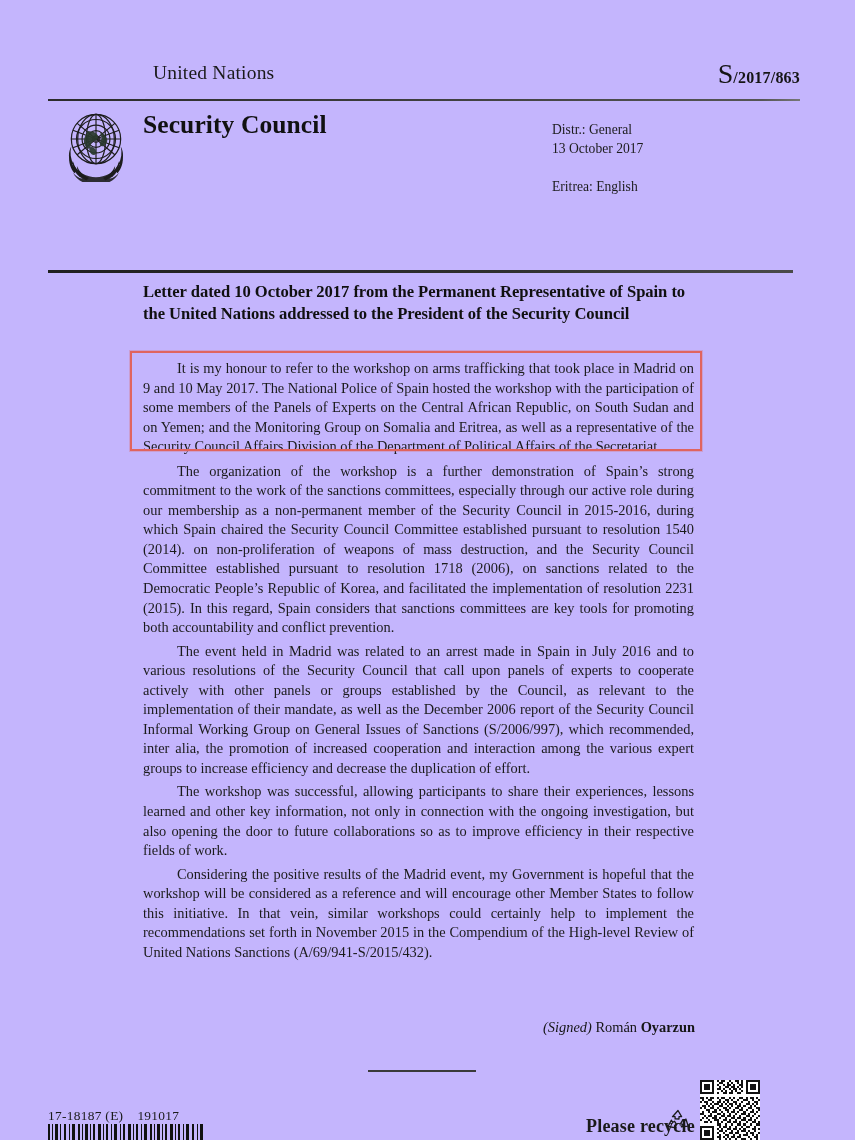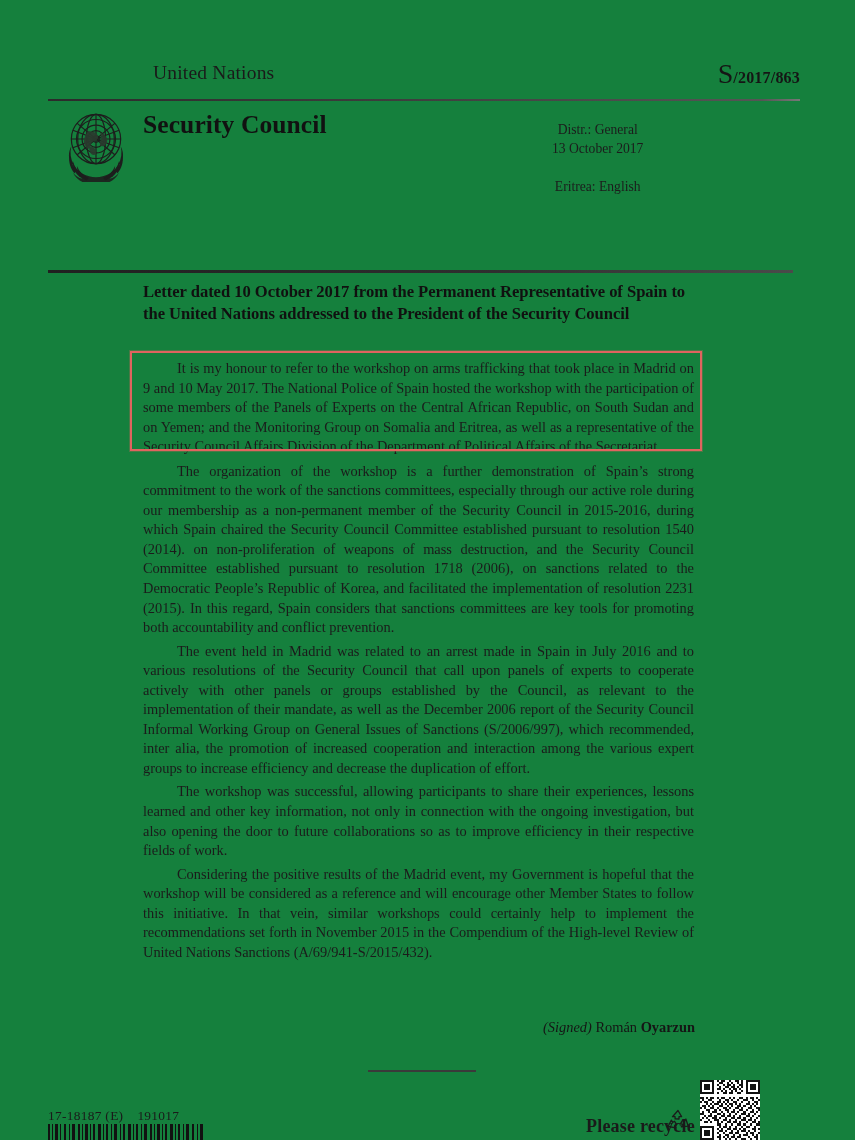--- a/index.html
+++ b/index.html
@@ -13,21 +13,21 @@
     position: relative;
     overflow: hidden;
     font-family: "Liberation Serif", "DejaVu Serif", serif;
     color: #151515;
     -webkit-font-smoothing: antialiased;
   }
 
   .page {
     position: absolute;
     inset: 0;
-    background: #15803d;
+    background: #c4b5fd;
   }
 
   
   .masthead {
     position: absolute;
     left: 48px;
     top: 62px;
     width: 752px;
   }
   .org-name {
@@ -82,21 +82,20 @@
     color: #111;
   }
 
   .distr-block {
     position: absolute;
     left: 552px;
     top: 120px;
     font-size: 13.6px;
     line-height: 19px;
     color: #1c1c1c;
-    text-align: center;
   }
   .distr-block .orig {
     margin-top: 19px;
   }
 
   
   .rule-mid {
     position: absolute;
     left: 48px;
     top: 270px;

